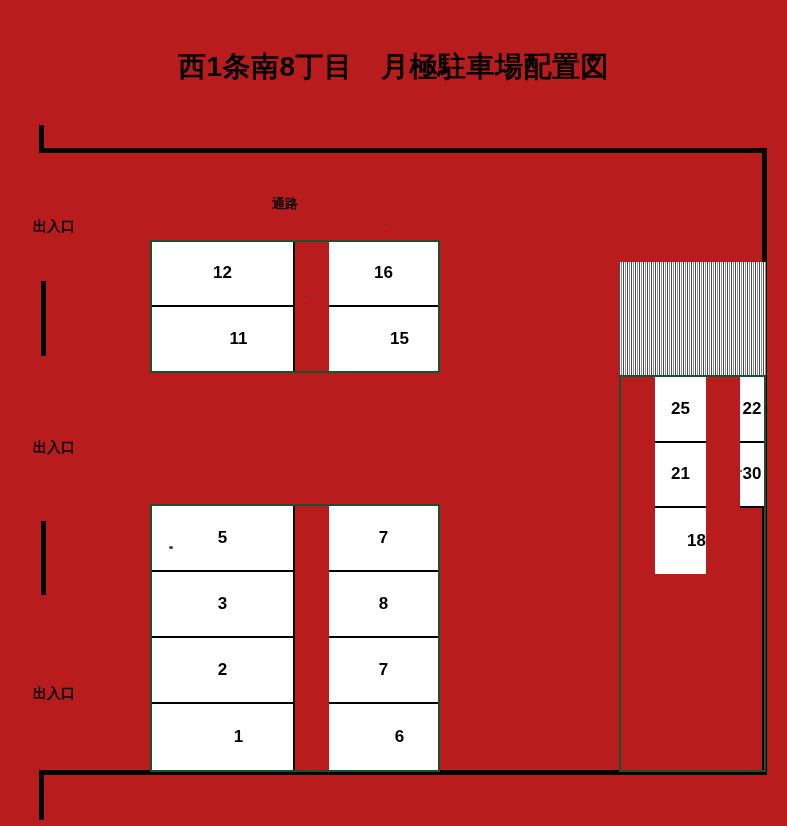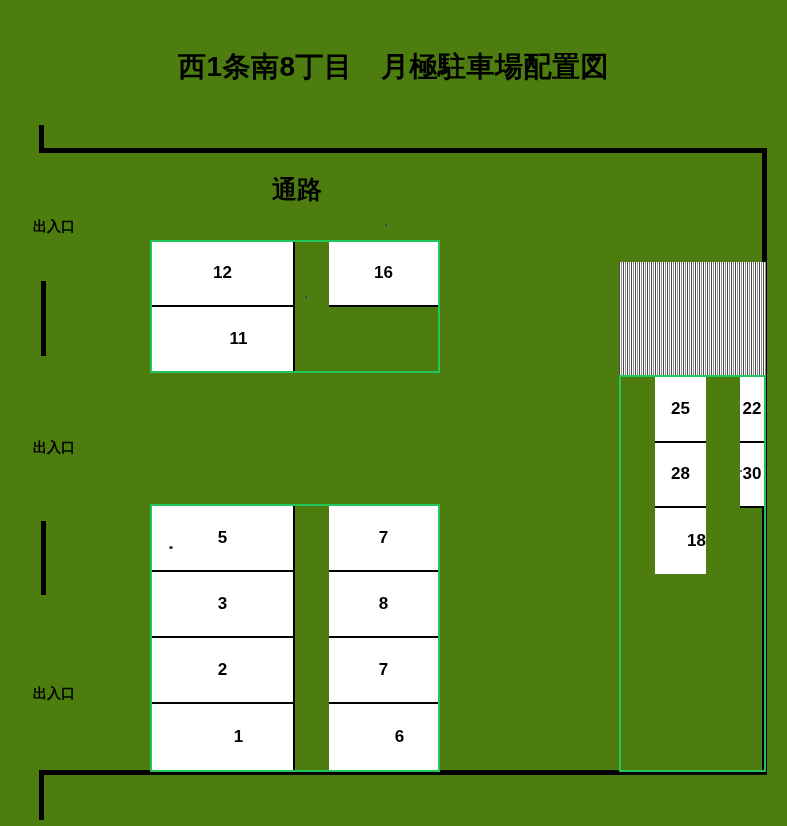--- a/index.html
+++ b/index.html
@@ -9,21 +9,21 @@
     background: #ffffff;
   }
   body {
     font-family: "Liberation Sans", "DejaVu Sans", sans-serif;
     color: #000000;
   }
   #page {
     position: relative;
     width: 787px;
     height: 826px;
-    background: #4d7c0f;
+    background: #b91c1c;
     overflow: hidden;
   }
 
   
   #title {
     position: absolute;
     left: 0;
     top: 48px;
     width: 787px;
     text-align: center;
@@ -59,30 +59,31 @@
   
   .jp-label {
     position: absolute;
     font-size: 14px;
     font-weight: 700;
     white-space: nowrap;
     line-height: 1;
   }
   #passage-label {
     position: absolute;
-    font-size: 25px;
+    font-size: 13px;
     font-weight: 700;
     white-space: nowrap;
     line-height: 1;
+    margin-top: 20px;
   }
 
   
   .stall-block {
     position: absolute;
-    border: 2px solid #22c55e;
+    border: 2px solid #14532d;
     box-sizing: border-box;
     display: grid;
   }
   .stall {
     border-right: 2px solid #000000;
     border-bottom: 2px solid #000000;
     box-sizing: border-box;
     display: flex;
     align-items: center;
     justify-content: center;
@@ -173,37 +174,38 @@
   <div class="jp-label" style="left:33px; top:219px;">出入口</div>
   <div class="jp-label" style="left:33px; top:440px;">出入口</div>
   <div class="jp-label" style="left:33px; top:686px;">出入口</div>
 
   <div id="hatched-area"></div>
 
   <div class="stall-block" id="block-upper-left">
     <div class="stall">12</div>
     <div class="stall last-col">16</div>
     <div class="stall last-row">11</div>
+    <div class="stall last-col last-row">15</div>
   </div>
 
   <div class="stall-block" id="block-lower-left">
     <div class="stall">5</div>
     <div class="stall last-col">7</div>
     <div class="stall">3</div>
     <div class="stall last-col">8</div>
     <div class="stall">2</div>
     <div class="stall last-col">7</div>
     <div class="stall last-row">1</div>
     <div class="stall last-col last-row">6</div>
   </div>
 
   <div class="stall-block" id="block-right">
     <div class="stall last-col">25</div>
     <div class="stall last-col">22</div>
-    <div class="stall last-col">28</div>
+    <div class="stall last-col">21</div>
     <div class="stall last-col">30</div>
     <div class="stall last-col last-row">18</div>
   </div>
 
   <div class="speck" style="left:385px; top:224px; width:2px; height:2px;"></div>
   <div class="speck" style="left:305px; top:296px; width:2px; height:2px;"></div>
   <div class="speck" style="left:740px; top:470px; width:2px; height:2px;"></div>
   <div class="speck" style="left:169px; top:546px; width:4px; height:3px;"></div>
 
 </div>

